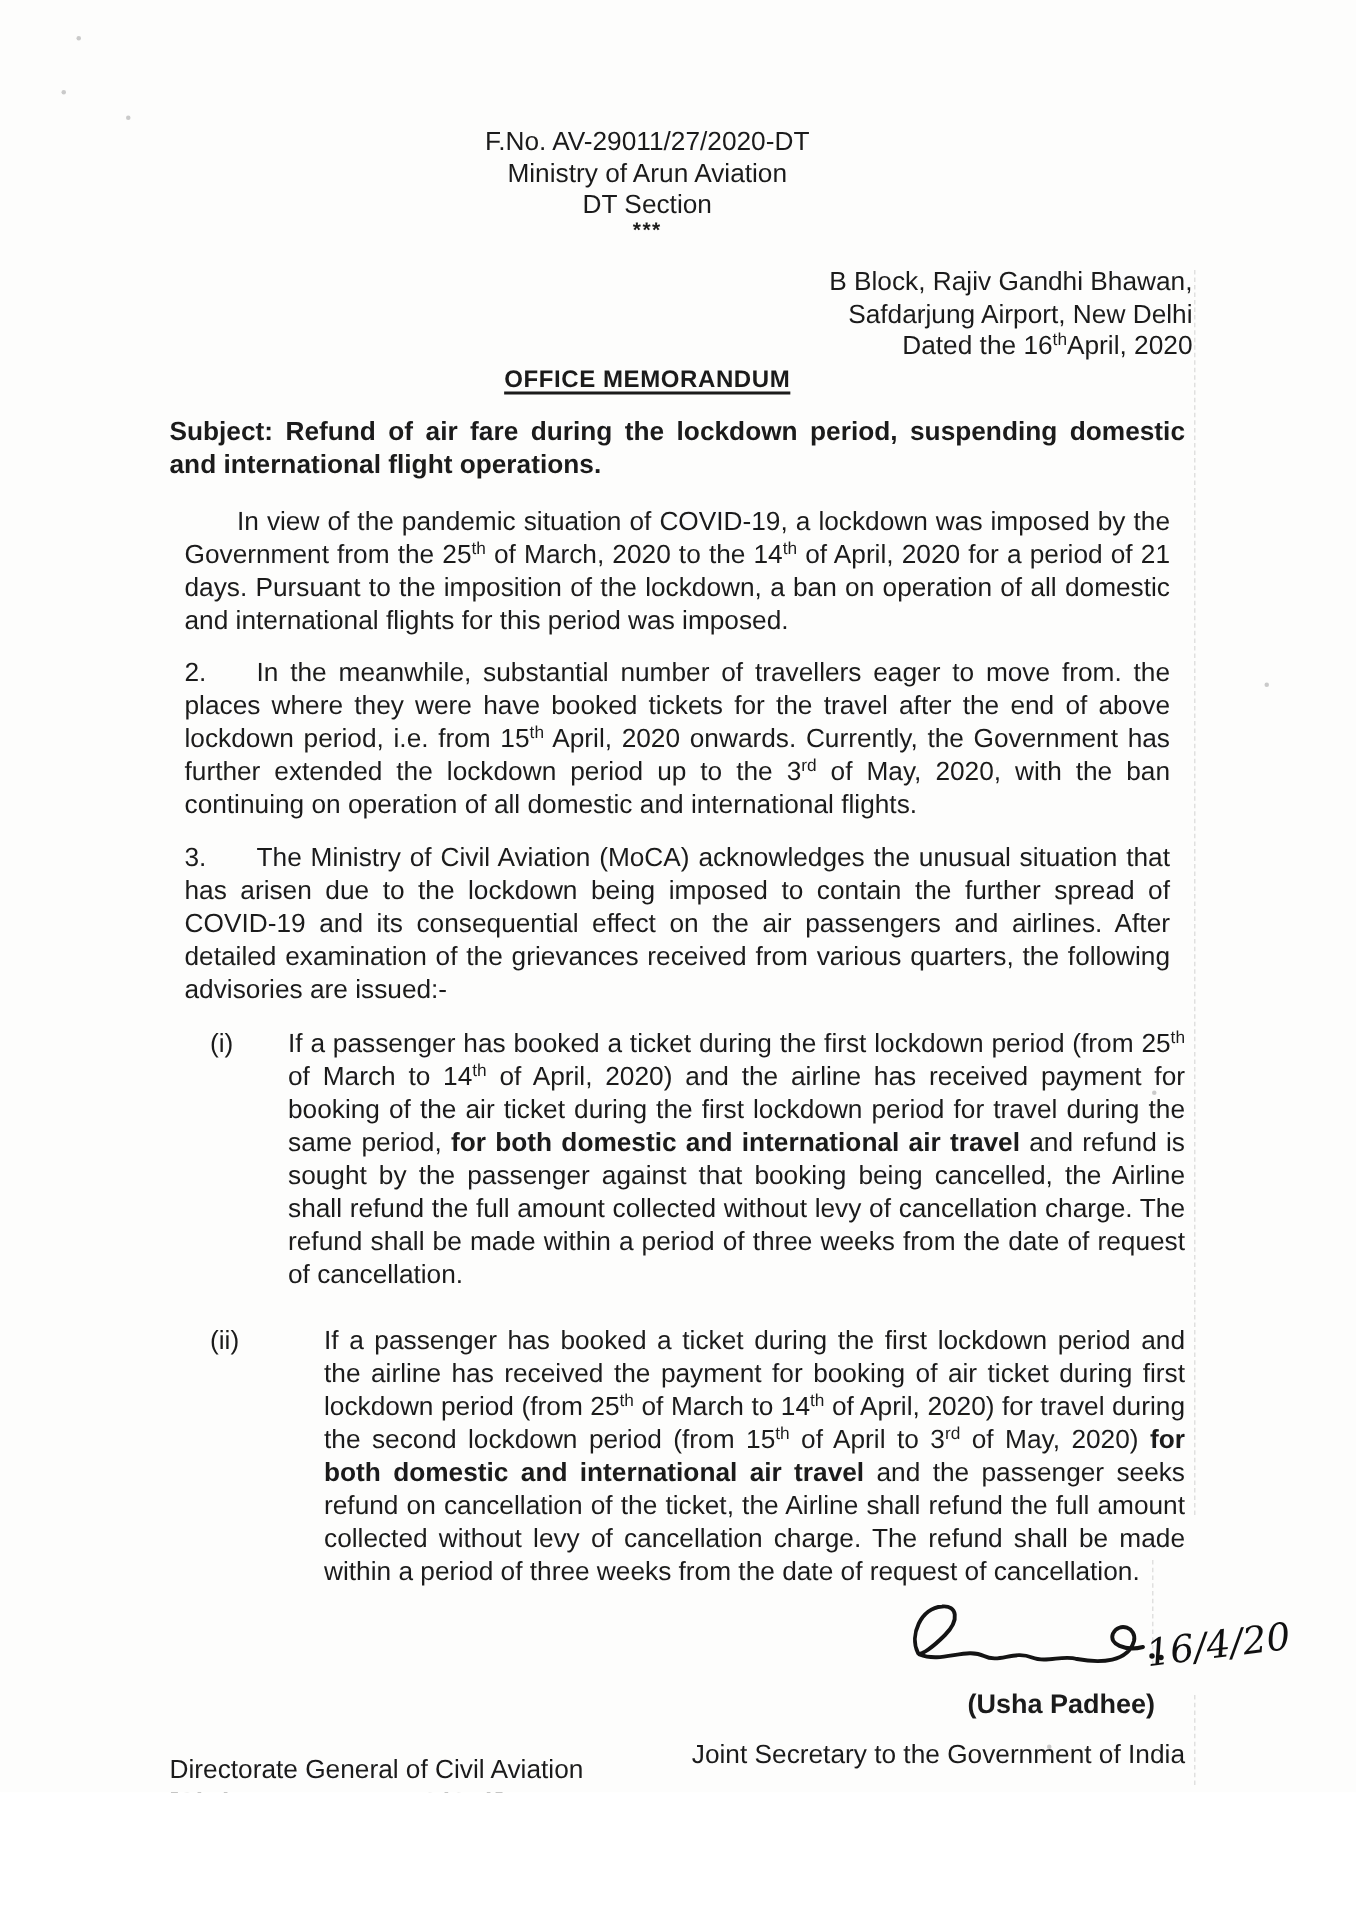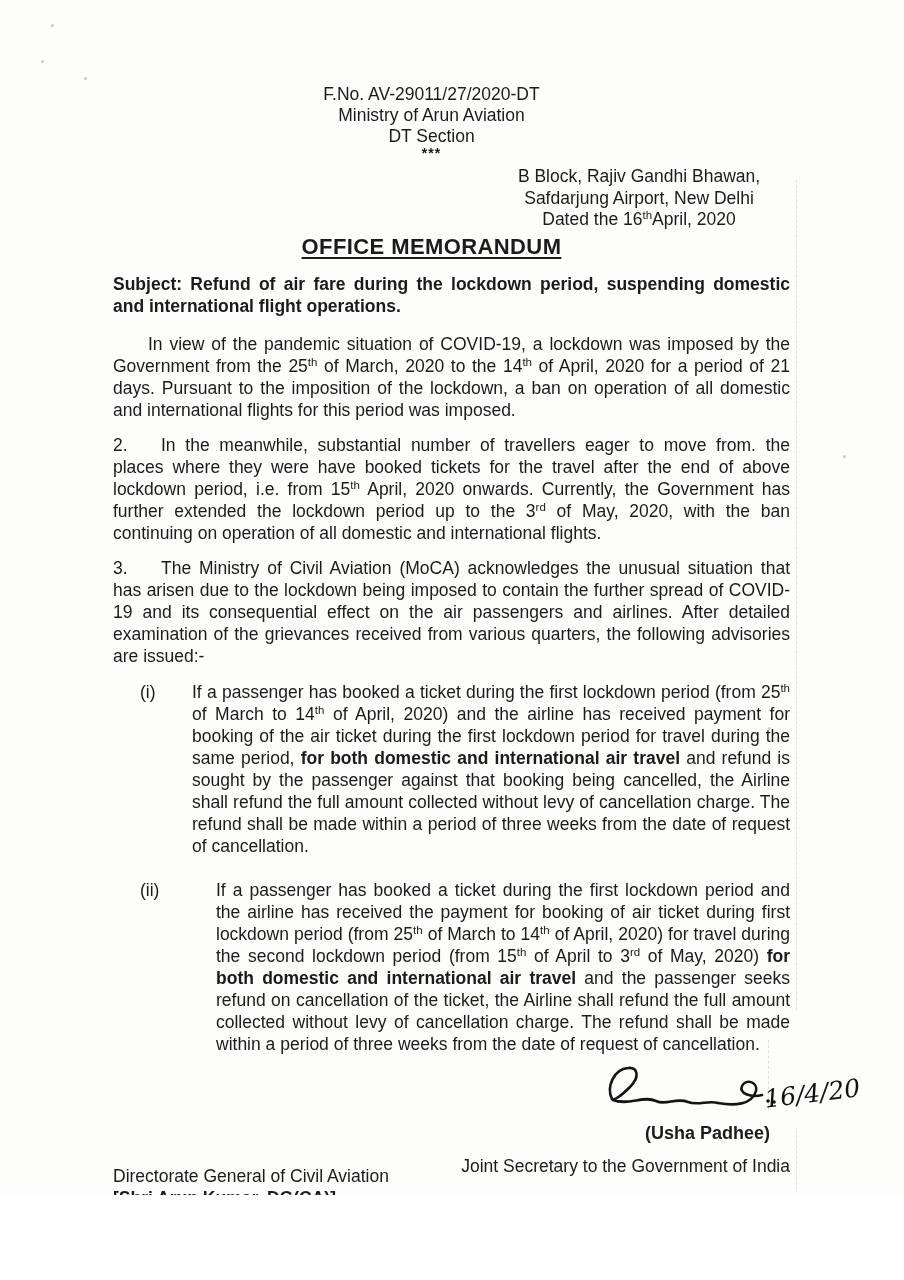--- a/index.html
+++ b/index.html
@@ -12,31 +12,31 @@
     overflow:hidden;
   }
   .content{position:absolute;left:113px;top:84px;width:677px;}
   .b{font-weight:bold;}
   sup{font-size:11.5px;line-height:0;vertical-align:6px;}
 
   .head-center{text-align:center;font-size:17.5px;line-height:21px;transform:translateX(-20px);}
   .head-center div{white-space:nowrap;}
   .stars{font-weight:bold;font-size:14px;line-height:13px;letter-spacing:1px;}
 
-  .addr-right{margin-top:6px;margin-left:370px;width:312px;text-align:center;font-size:17.5px;line-height:21.5px;}
+  .addr-right{margin-top:17px;margin-left:370px;width:312px;text-align:right;font-size:17.5px;line-height:21.5px;}
 
   .title-row{margin-top:3px;text-align:center;transform:translateX(-20px);}
   .title-row span{
-    font-weight:bold;font-size:22px;letter-spacing:.4px;
+    font-weight:bold;font-size:16px;letter-spacing:.4px;
     text-decoration:underline;text-decoration-thickness:2px;text-underline-offset:3px;
   }
 
   .subject{margin:13px 0 0 0;font-weight:bold;font-size:17.5px;line-height:22px;text-align:justify;}
 
-  .para{margin:0;font-size:17.5px;line-height:22px;text-align:justify;}
+  .para{margin:10px;font-size:17.5px;line-height:22px;text-align:justify;}
   .mt16{margin-top:16px;}
   .mt13{margin-top:13px;}
   .indent1{text-indent:35px;}
   .pnum{display:inline-block;width:48px;}
 
   .adv{display:flex;font-size:17.5px;line-height:22px;}
   .adv .mark{flex:none;width:52px;margin-left:27px;}
   .adv .atext{flex:1;text-align:justify;}
   .adv-gap1{margin-top:14px;}
   .adv-gap2{margin-top:22px;gap:24px;}

